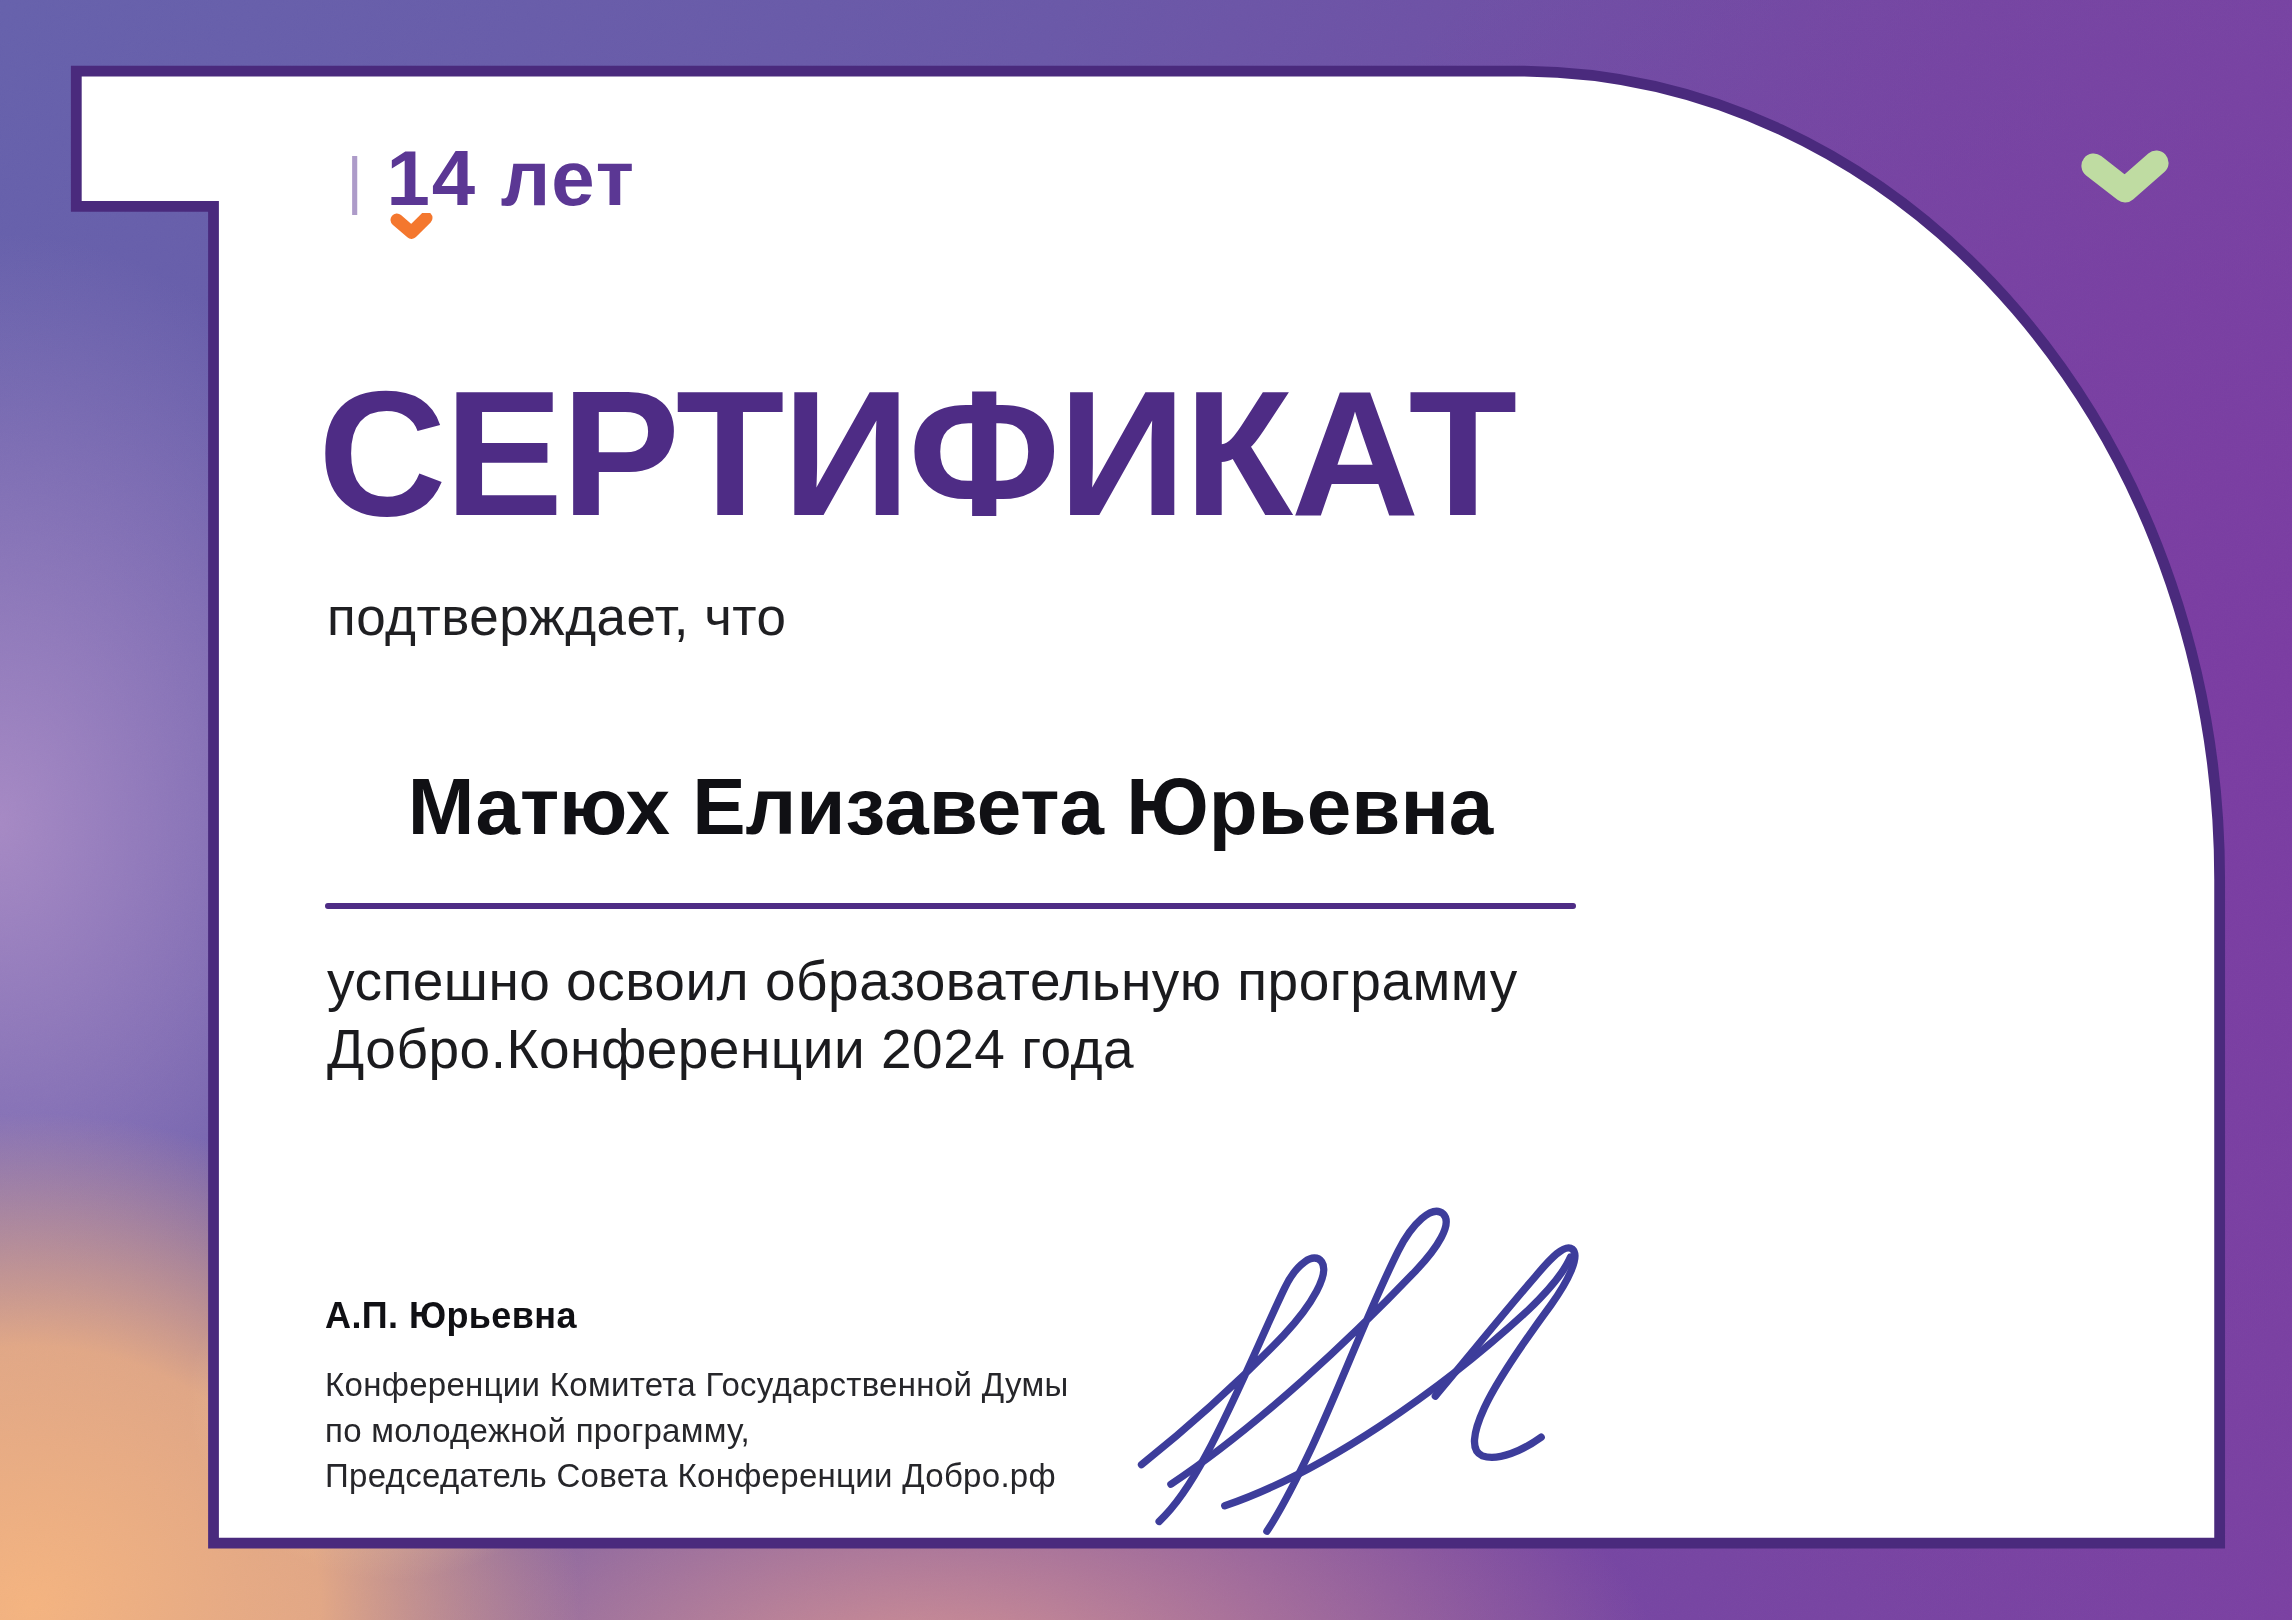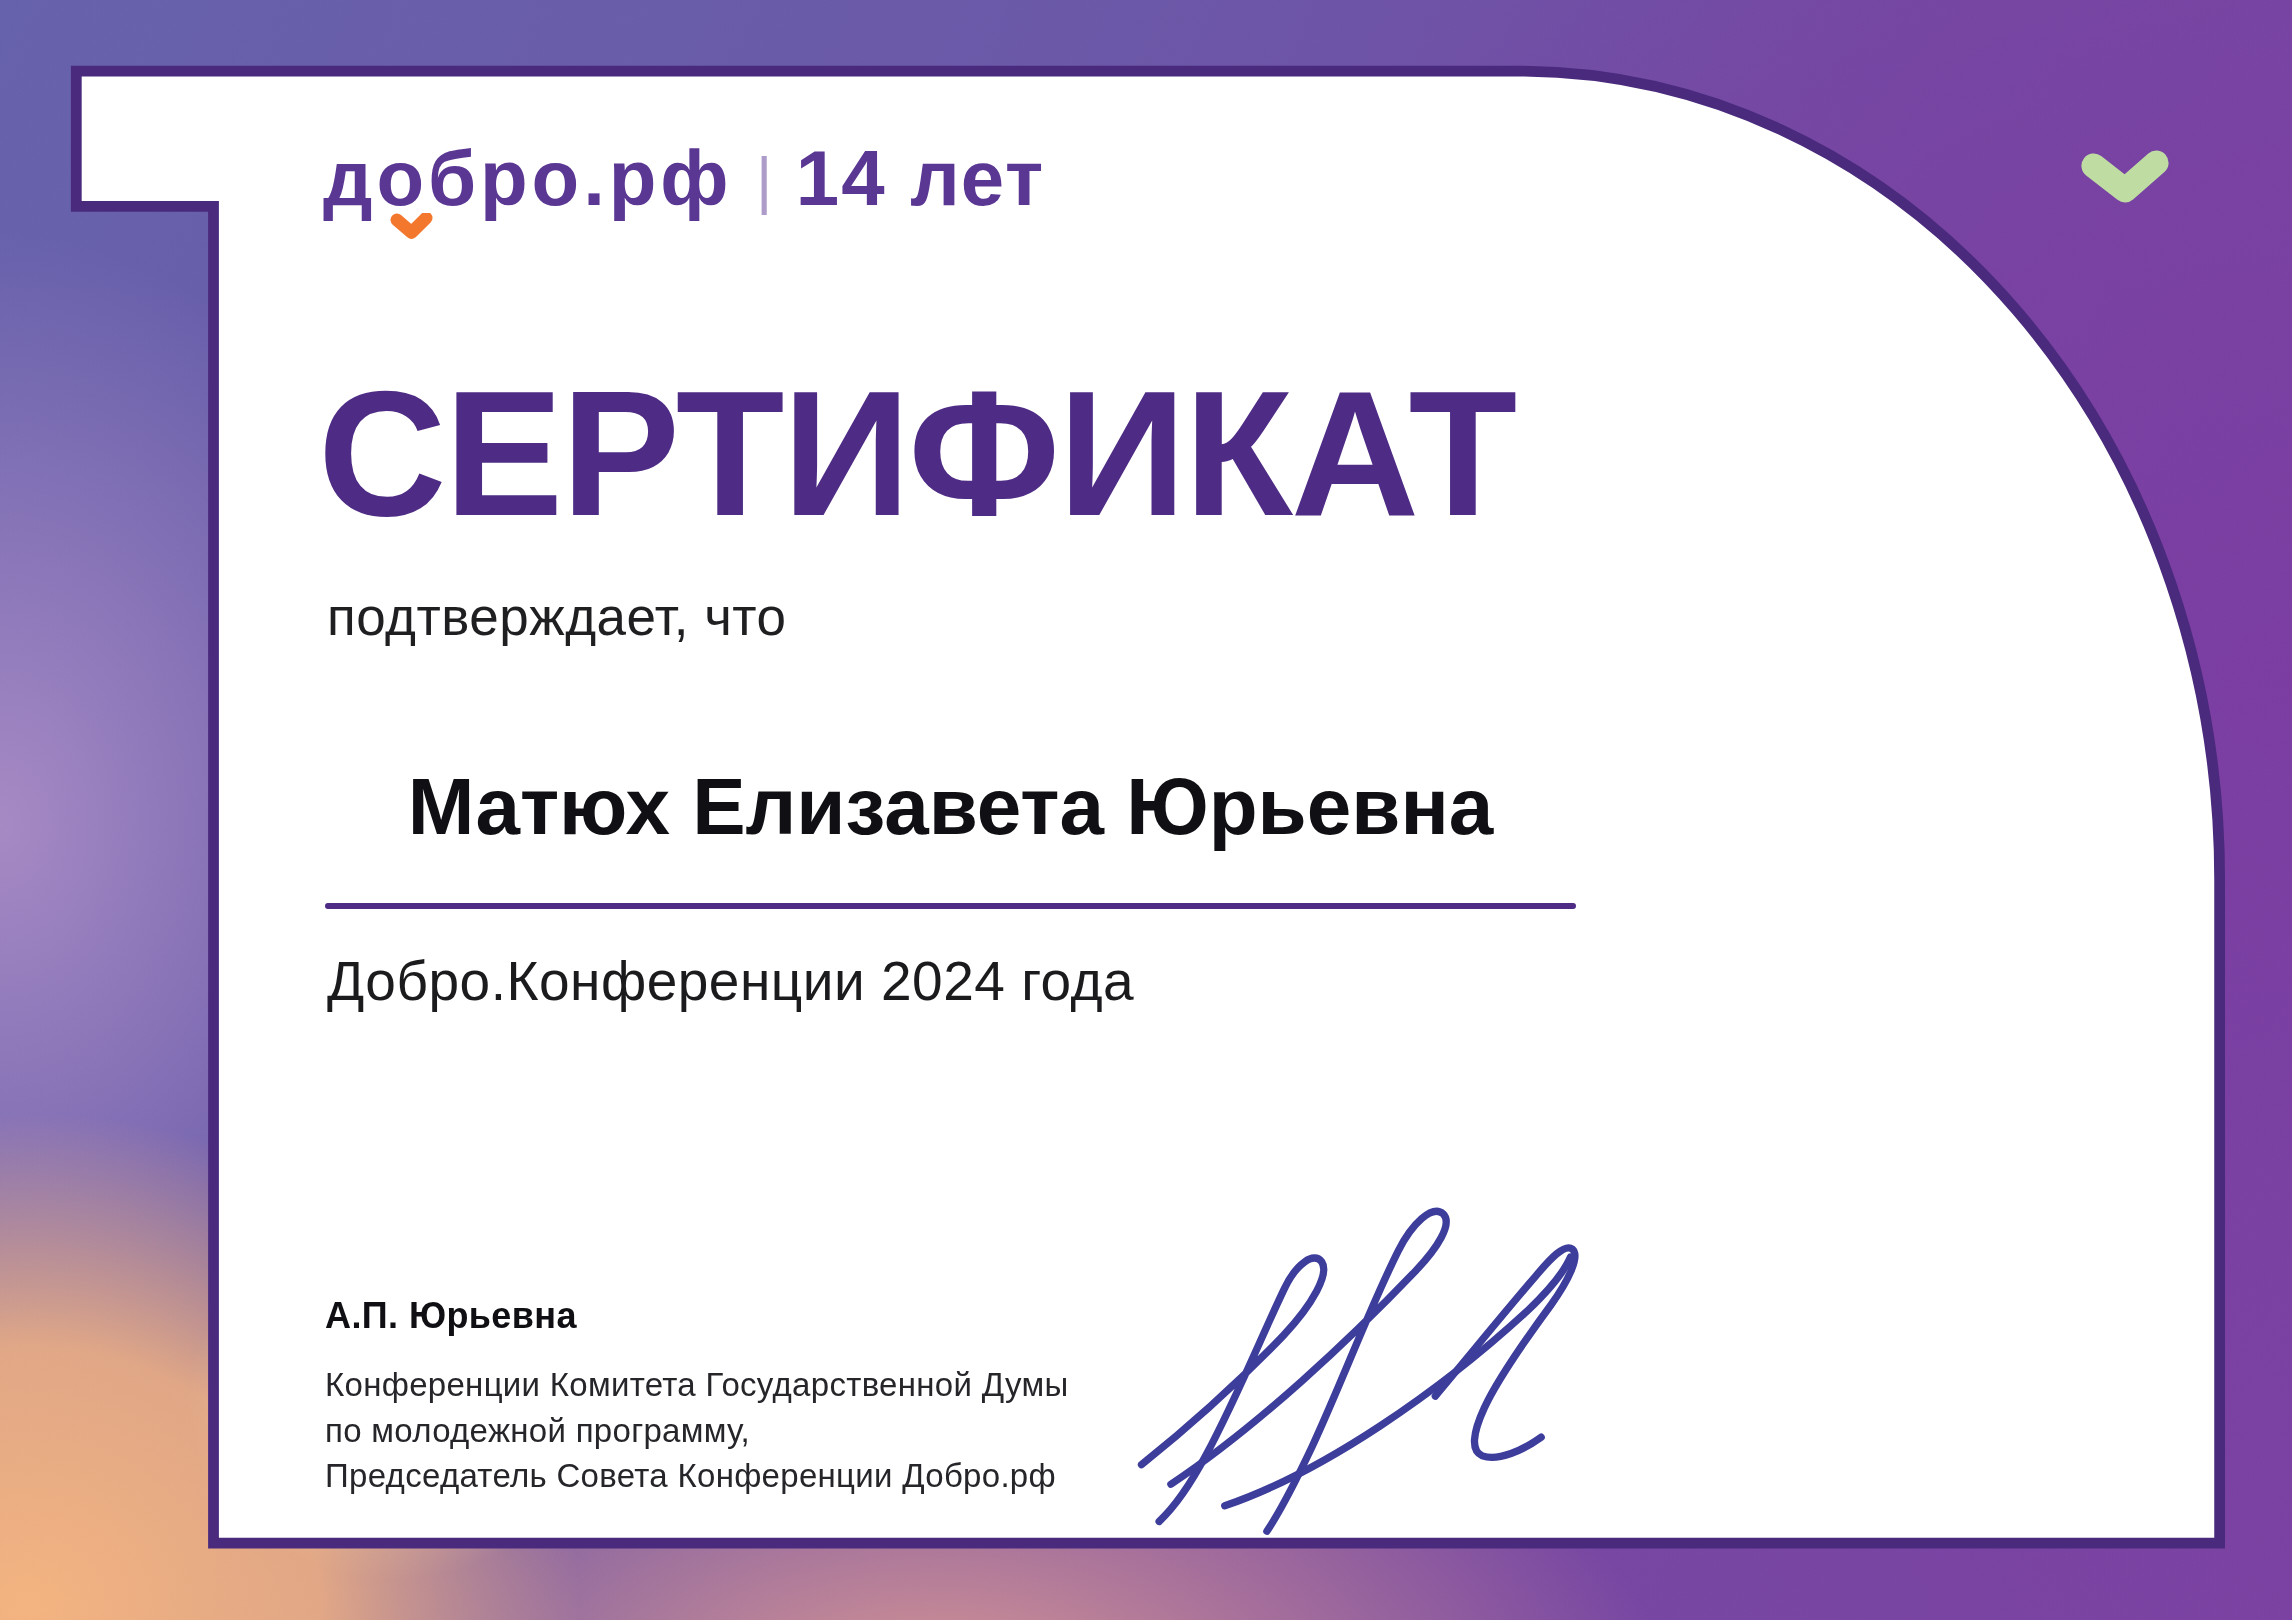--- a/index.html
+++ b/index.html
@@ -58,35 +58,35 @@
     <rect width="100%" height="100%" filter="url(#nz)"></rect>
   </svg>
 
   <svg class="card-shape" width="2293" height="1620" viewBox="0 0 2339 1653" xmlns="http://www.w3.org/2000/svg">
     <path fill="#FFFFFF" stroke="#4A2A7D" stroke-width="11" stroke-linejoin="miter" d="M 77.5 72.5 H 1555 A 715 825 0 0 1 2264.5 897.5 V 1574.5 H 217.5 V 210.5 H 77.5 Z"></path>
   </svg>
 
   <div class="content">
 
     <div class="abs logo-row">
-      <span class="logo-text">добро.рф</span>
       <span class="logo-divider">|</span>
       <span class="logo-years">14 лет</span>
     </div>
     <svg class="abs logo-heart" width="43" height="27.4" viewBox="0 0 44 28" xmlns="http://www.w3.org/2000/svg">
       <path d="M7 7 L22 20 L37 5" fill="none" stroke="#F4772E" stroke-width="13" stroke-linecap="round" stroke-linejoin="round"></path>
     </svg>
 
     <div class="abs title">СЕРТИФИКАТ</div>
     <div class="abs intro">подтверждает, что</div>
 
     <div class="abs recipient">Матюх Елизавета Юрьевна</div>
     <div class="abs name-underline"></div>
 
     <div class="abs desc">
+      <div>успешно освоил образовательную программу</div>
       <div>Добро.Конференции 2024 года</div>
     </div>
 
     <div class="abs signer-name">А.П. Юрьевна</div>
     <div class="abs signer-role">
       <div>Конференции Комитета Государственной Думы</div>
       <div>по молодежной программу,</div>
       <div>Председатель Совета Конференции Добро.рф</div>
     </div>
 

